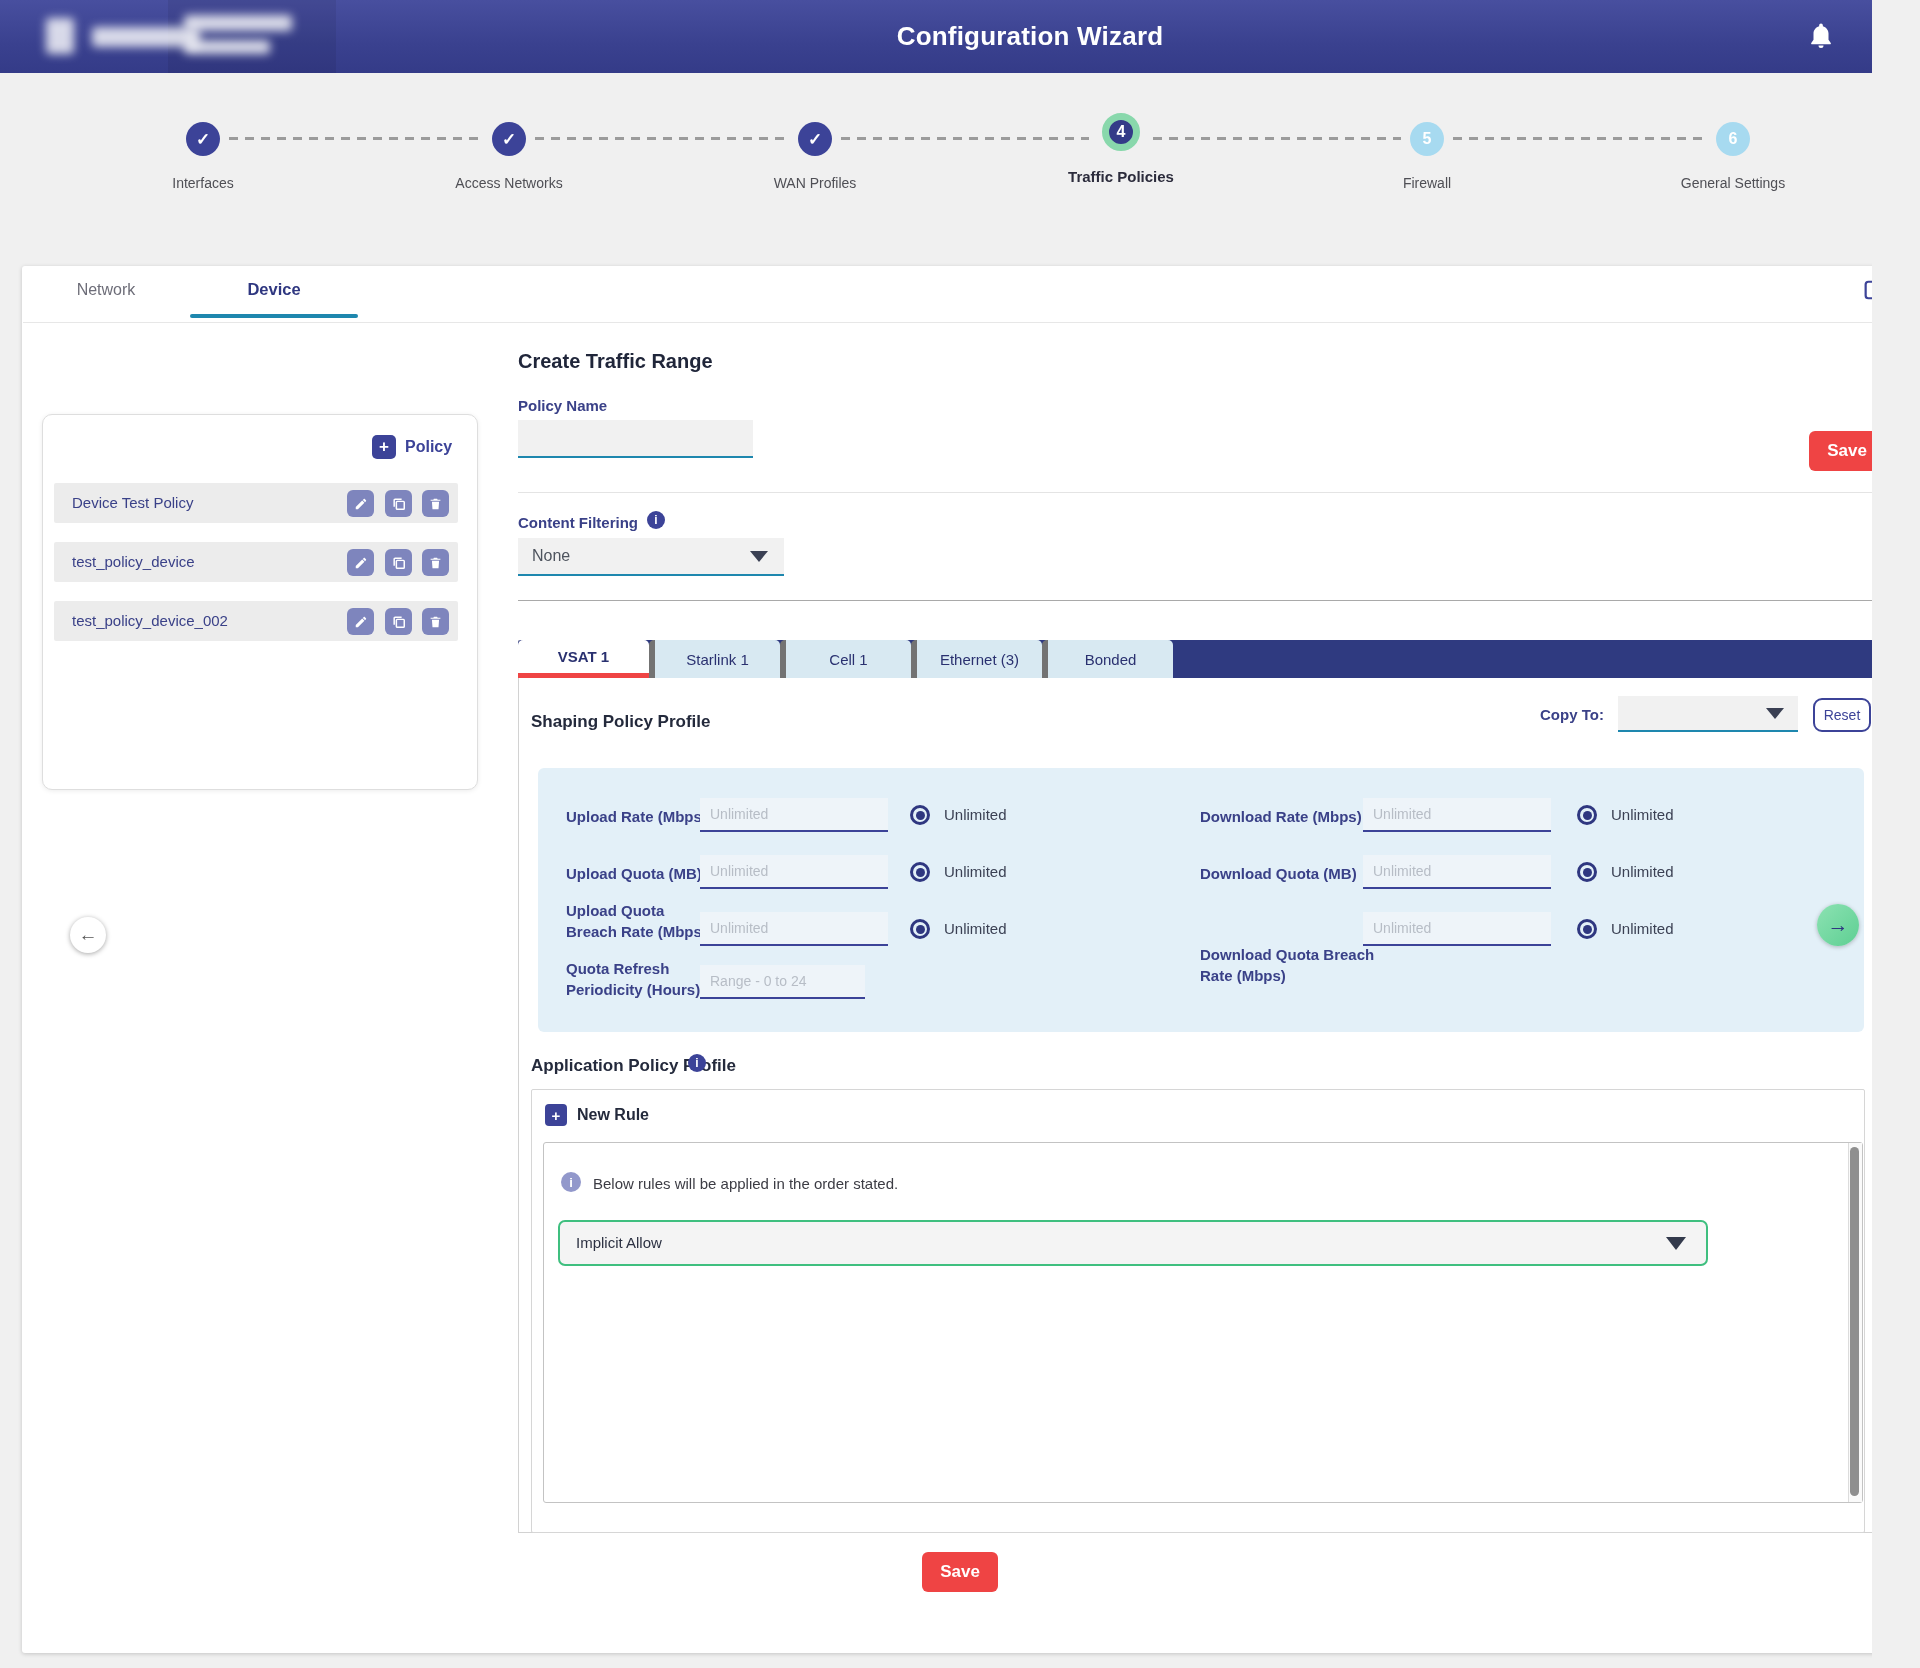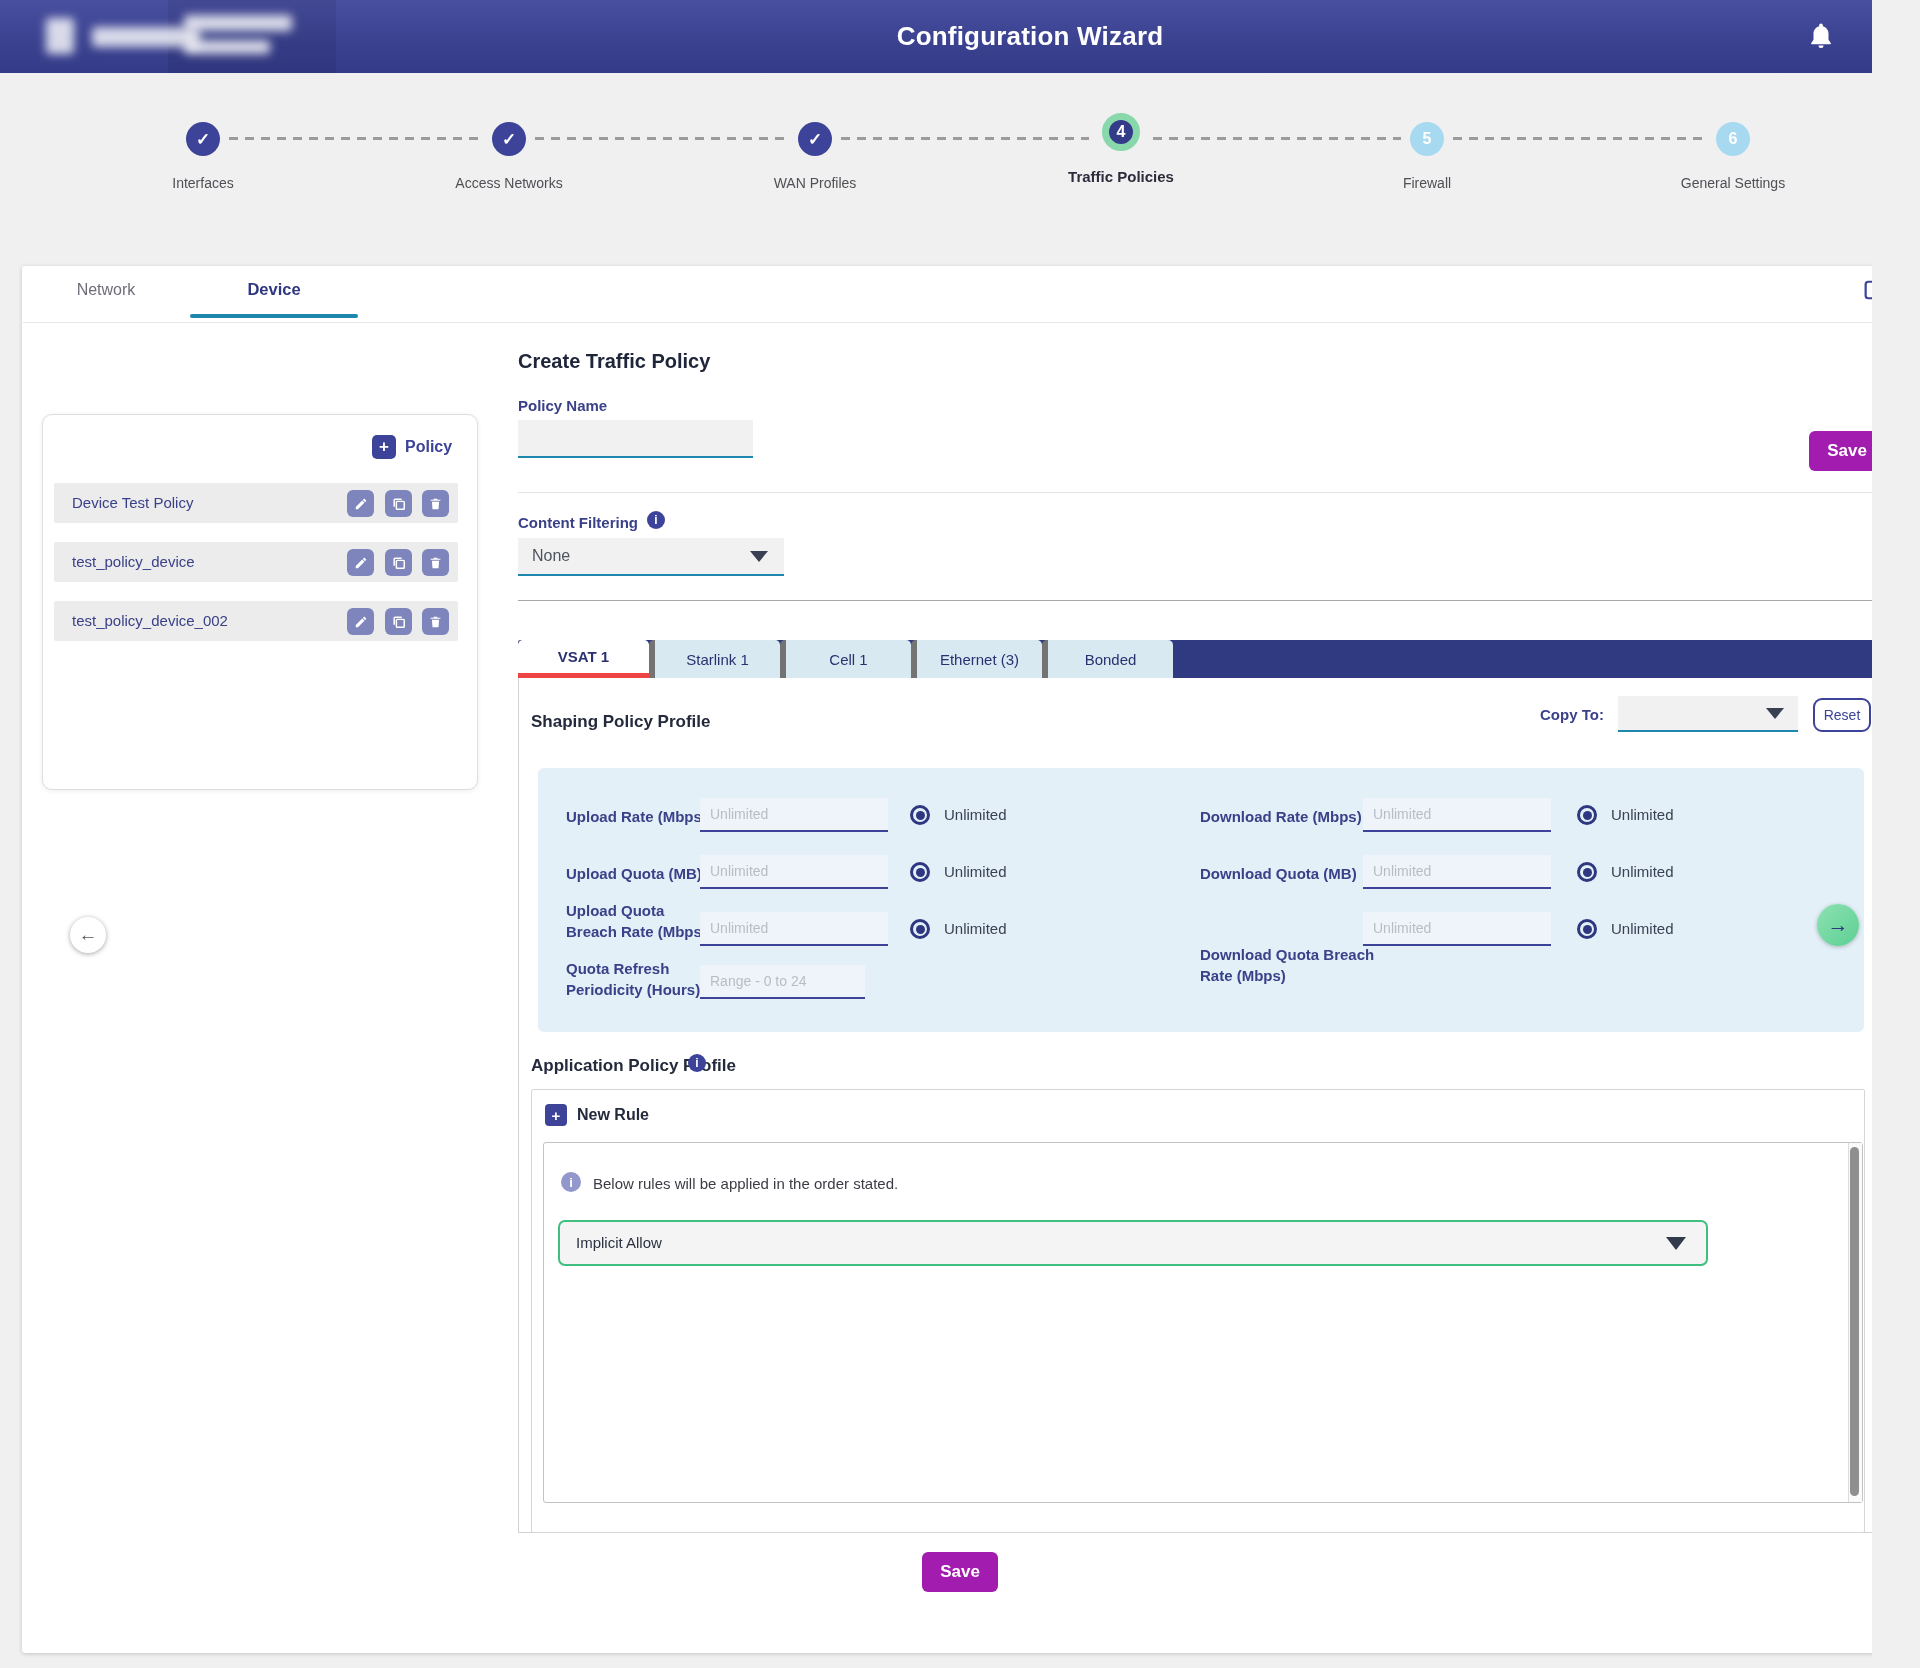--- a/index.html
+++ b/index.html
@@ -69,21 +69,21 @@
   #back-btn { position:absolute; left:70px; top:917px; width:36px; height:36px; border-radius:50%; background:#fff;
     box-shadow:0 1px 5px rgba(0,0,0,.35); display:flex; align-items:center; justify-content:center;
     font-size:19px; color:#555; cursor:pointer; }
 
   
   #editor-title { position:absolute; left:518px; top:350px; font-size:20px; font-weight:600; color:#20263a; }
   #policy-name-label { position:absolute; left:518px; top:397px; font-size:15px; font-weight:600; color:#3a4188; }
   #policy-name-input { position:absolute; left:518px; top:420px; width:235px; height:38px; background:#f1f1f1;
     border:none; border-bottom:2px solid #1e87ae; outline:none; padding:0 10px; font-size:15px;
     font-family:"Liberation Sans",sans-serif; color:#333; }
-  .navy-btn { background:#a21caf; color:#fff; border:none; border-radius:6px; font-size:17px; font-weight:700;
+  .navy-btn { background:#ef4444; color:#fff; border:none; border-radius:6px; font-size:17px; font-weight:700;
     font-family:"Liberation Sans",sans-serif; cursor:pointer; display:flex; align-items:center; justify-content:center; }
   #save-top { position:absolute; left:1809px; top:431px; width:76px; height:40px; }
   #divider-a { position:absolute; left:518px; top:492px; width:1360px; height:1px; background:#e4e4e4; }
   #cf-label { position:absolute; left:518px; top:514px; font-size:15px; font-weight:600; color:#3a4188; }
   .info-icon { position:absolute; width:18px; height:18px; border-radius:50%; background:#3c4398; color:#fff;
     font-size:12px; font-weight:700; display:flex; align-items:center; justify-content:center; }
   #cf-info { left:647px; top:511px; }
   .dropdown { position:absolute; background:#f1f1f1; border-bottom:2px solid #1e87ae; cursor:pointer; }
   #cf-dropdown { left:518px; top:538px; width:266px; height:38px; }
   .dd-value { position:absolute; left:14px; top:0; line-height:36px; font-size:16px; color:#4e545e; }
@@ -295,21 +295,21 @@
         <svg viewBox="0 0 16 16" width="13" height="14">
           <path fill="#fff" d="M6 1.5h4l.6 1.2H14V4H2V2.7h3.4L6 1.5zM3.6 5.2h8.8l-.7 9.3H4.3l-.7-9.3z"></path>
         </svg>
       </span>
   </div>
 
   <div id="back-btn">
       <span>←</span>
     </div>
 
-  <div id="editor-title">Create Traffic Policy</div>
+  <div id="editor-title">Create Traffic Range</div>
   <div id="policy-name-label">Policy Name</div>
   <input id="policy-name-input" value="" style="">
   <button class="navy-btn" id="save-top">Save</button>
   <div id="divider-a"></div>
 
   <div id="cf-label">Content Filtering</div>
   <div class="info-icon" id="cf-info">i</div>
   <div class="dropdown" id="cf-dropdown">
     <span class="dd-value">None</span>
     <span class="caret"></span>

